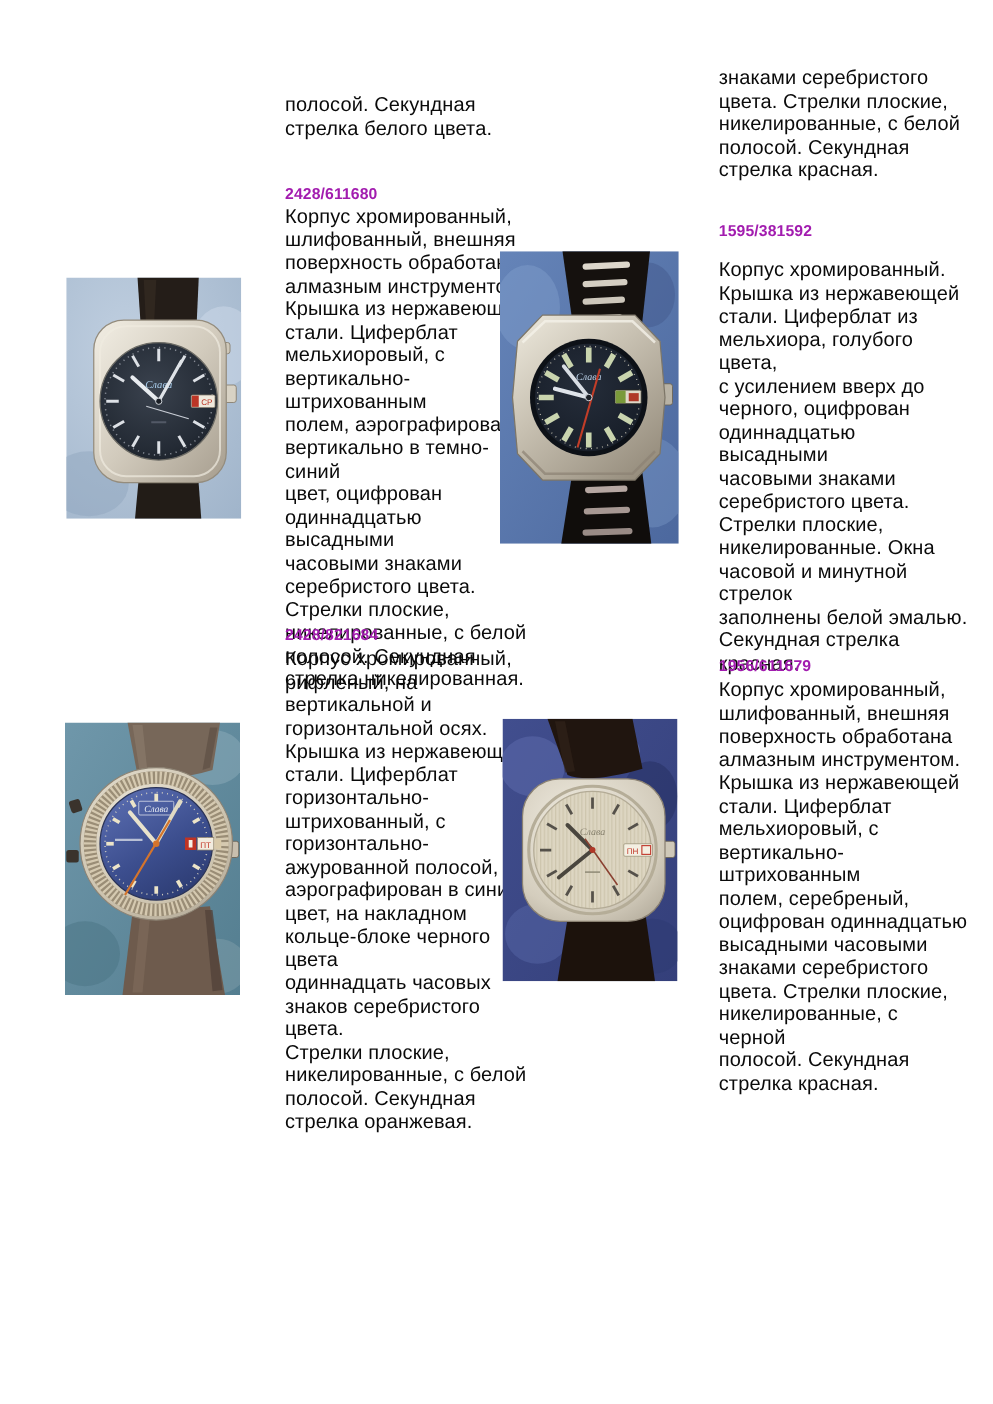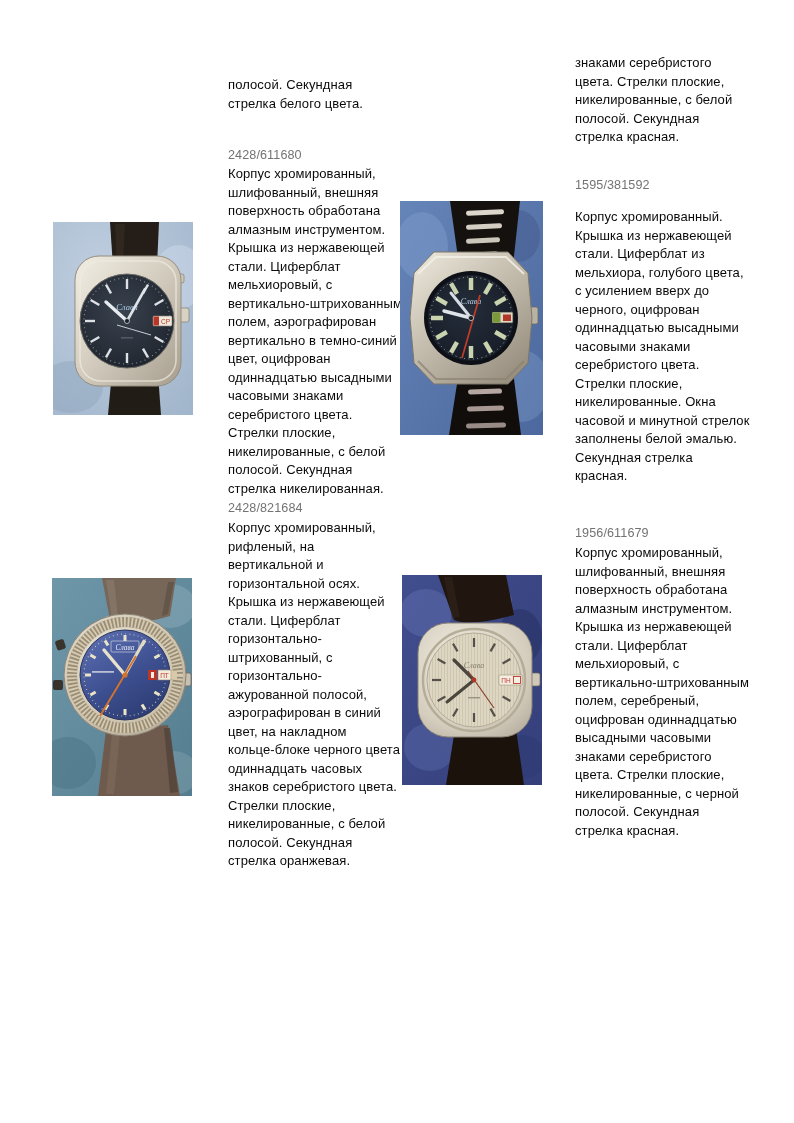--- a/index.html
+++ b/index.html
@@ -1,20 +1,20 @@
 <!DOCTYPE html>
 <html><head>
 <meta charset="utf-8">
 <style>
   html,body{margin:0;padding:0;background:#ffffff;}
   .page{position:relative;width:794px;height:1123px;background:#ffffff;overflow:hidden;
         font-family:"Liberation Sans",sans-serif;}
-  .textblock{position:absolute;white-space:pre-line;font-size:13px;line-height:18.5px;
+  .textblock{position:absolute;white-space:pre-line;font-size:16px;line-height:18.5px;
              color:#0a0a0a;width:200px;letter-spacing:0.1px;}
-  .heading{position:absolute;font-size:12.6px;font-weight:normal;color:#737373;letter-spacing:0.1px;}
+  .heading{position:absolute;font-size:12.6px;font-weight:bold;color:#a21caf;letter-spacing:0.1px;}
   .photo{position:absolute;}
   .photo svg{display:block;}
 </style>
 </head>
 <body>
 
 <div class="page">
 
   <div class="textblock" style="left:228px;top:76px">полосой. Секундная
 стрелка белого цвета.</div>

